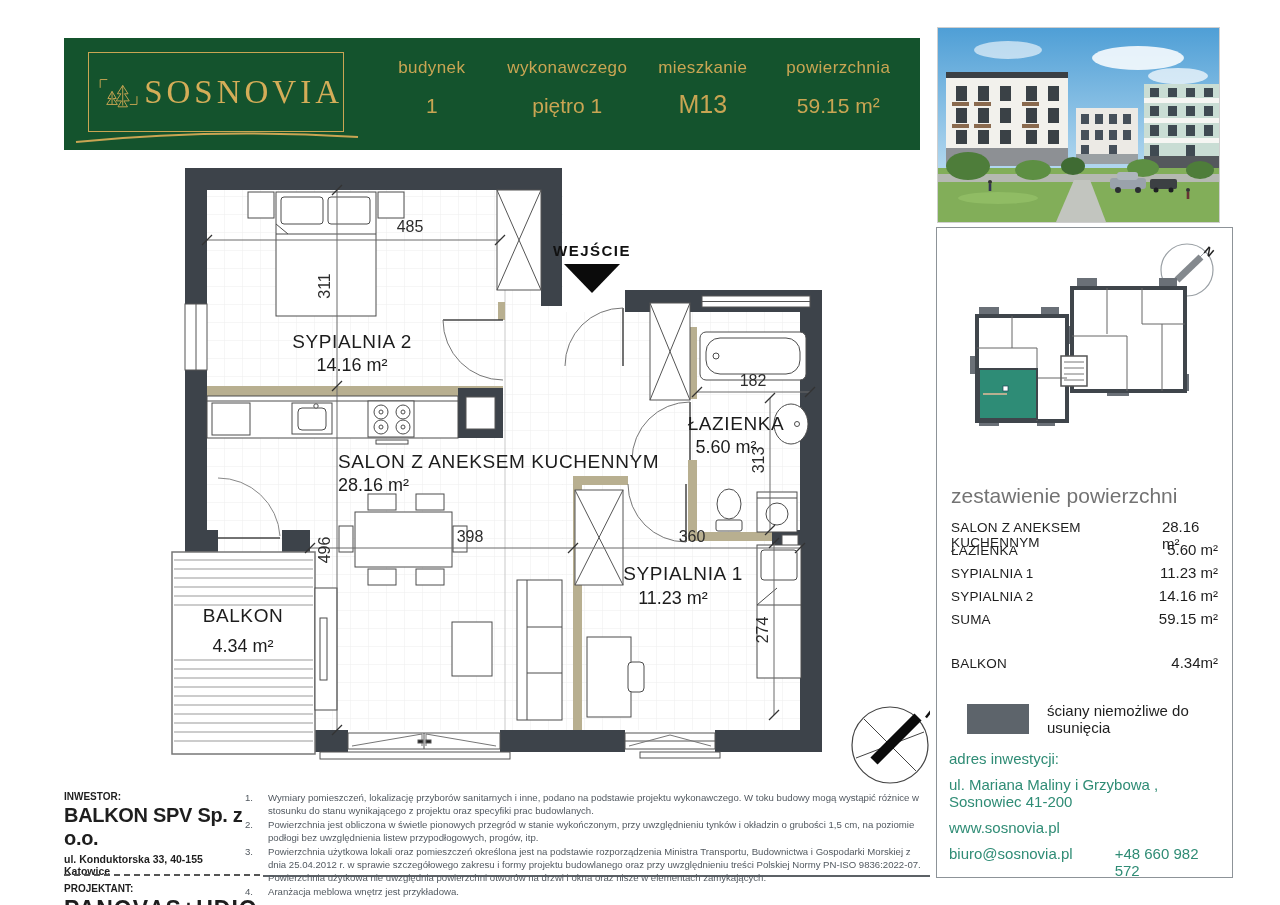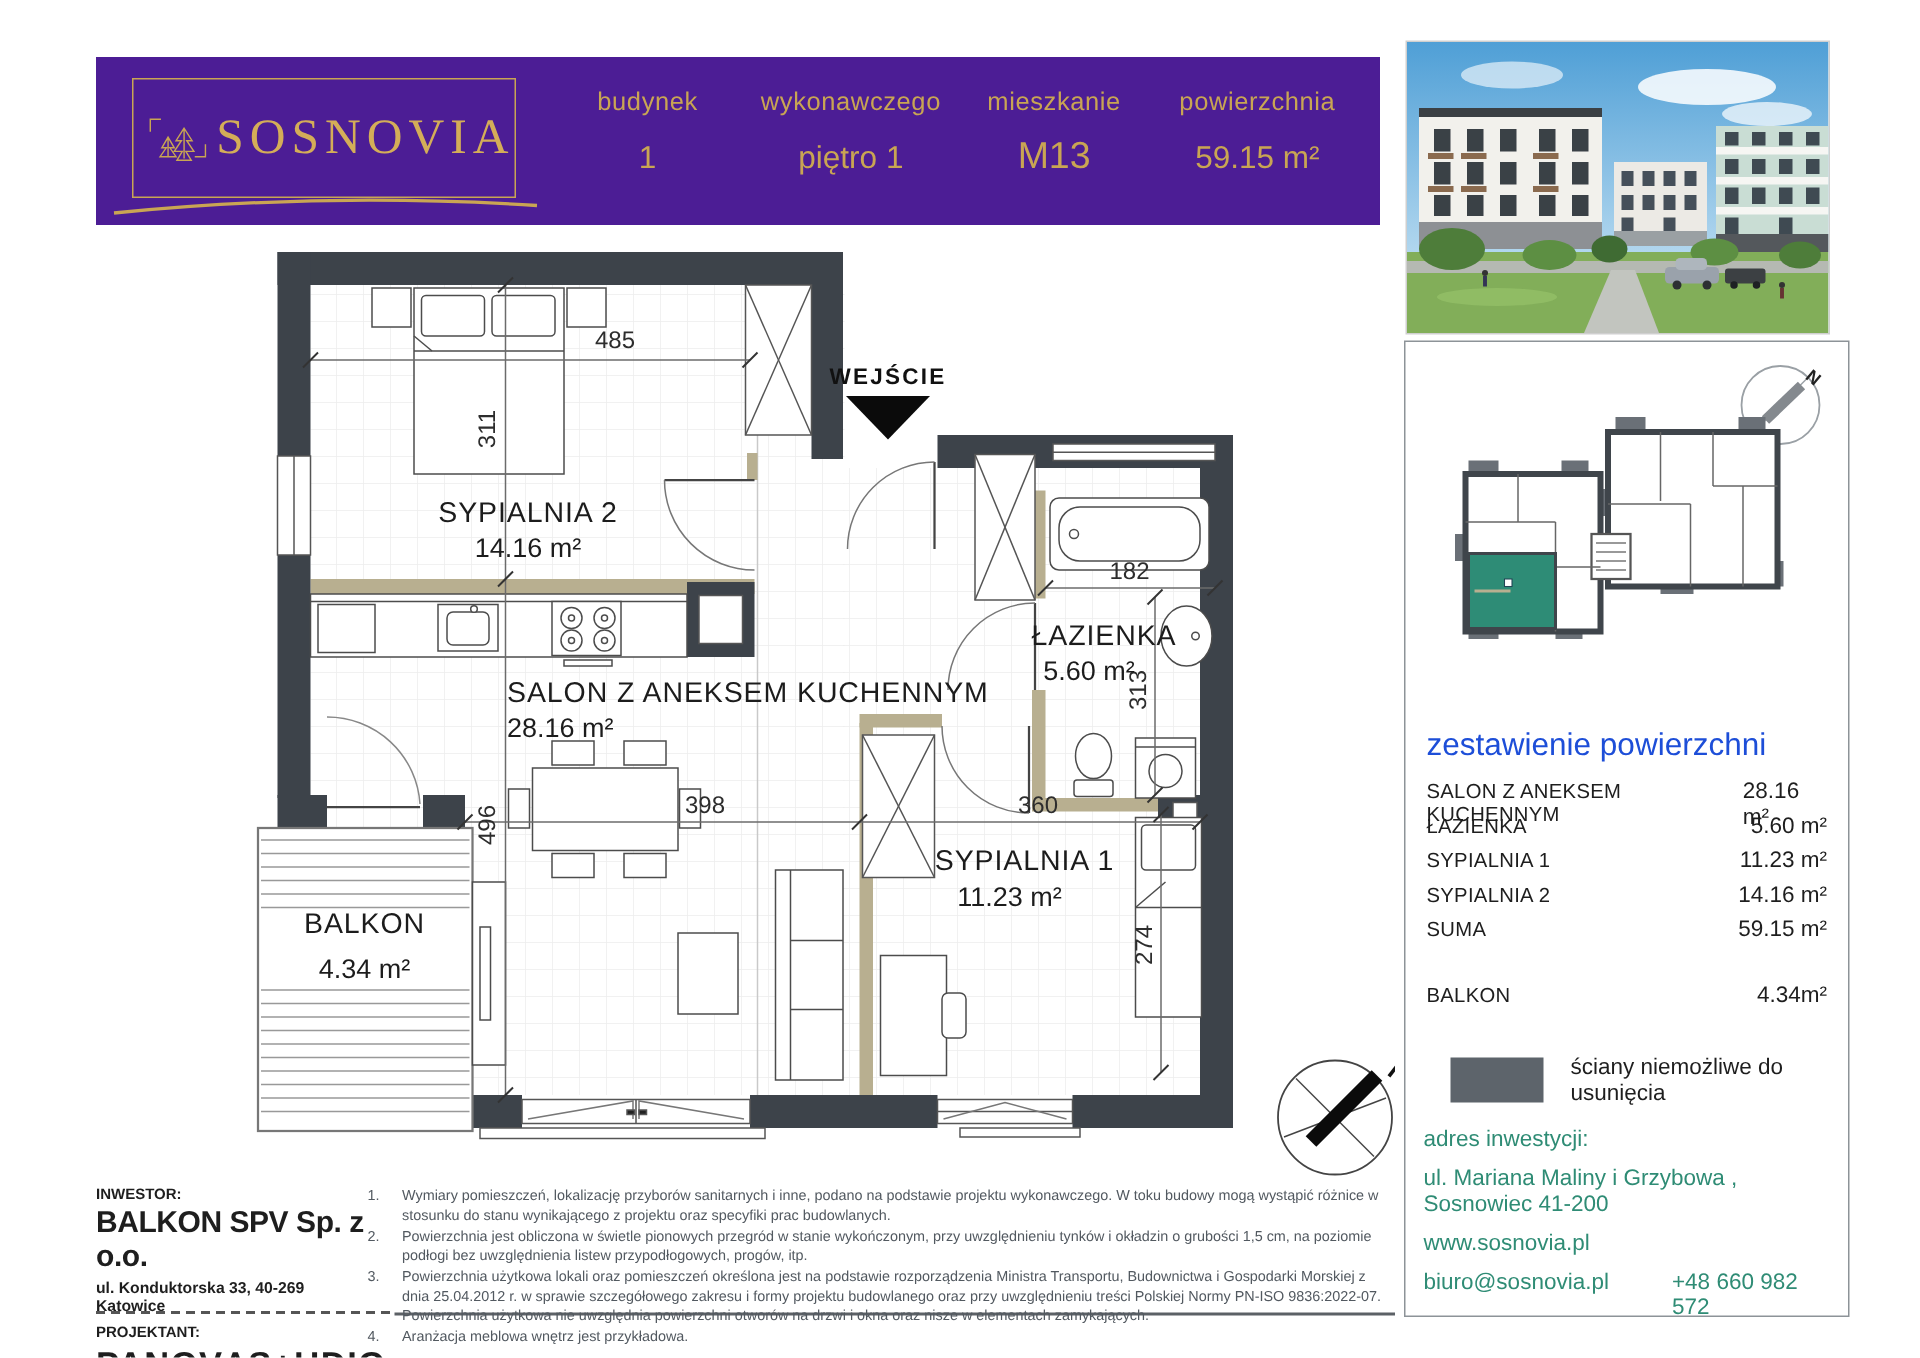--- a/index.html
+++ b/index.html
@@ -1,39 +1,39 @@
 <!DOCTYPE html>
 <html><head>
 <meta charset="utf-8">
 <style>
   html,body{margin:0;padding:0;}
   body{width:1280px;height:905px;position:relative;background:#ffffff;
        font-family:"Liberation Sans",sans-serif;color:#1e1e1e;overflow:hidden;}
   .abs{position:absolute;}
 
   
-  .band{left:64px;top:38px;width:856px;height:112px;background:#4c1d95;display:flex;}
+  .band{left:64px;top:38px;width:856px;height:112px;background:#14532d;display:flex;}
   .logo-wrap{position:relative;width:300px;height:100%;}
   .logo-box{position:absolute;left:24px;top:14px;width:256px;height:80px;
             border:1.5px solid #c9a553;display:flex;align-items:center;padding-left:10px;box-sizing:border-box;}
   .brand-text{font-family:"Liberation Serif",serif;font-size:33px;letter-spacing:4px;color:#d4ad58;margin-left:6px;}
   .swoosh{position:absolute;left:10px;top:92px;width:286px;height:16px;}
   .hfields{flex:1;display:flex;padding-right:14px;}
   .hfield{flex:1;text-align:center;}
   .hlabel{margin-top:20px;font-size:17px;color:#c9a553;letter-spacing:.4px;}
   .hvalue{margin-top:16px;font-size:21px;color:#c9a553;}
   .hvalue.big{font-size:25px;margin-top:12px;}
 
   
   .photo{left:937px;top:27px;width:283px;height:196px;border:1px solid #cfcfcf;box-sizing:border-box;}
 
   
   .rpanel{left:936px;top:227px;width:297px;height:651px;border:1px solid #8d9398;box-sizing:border-box;background:#fff;}
   .summary{padding:0 14px;}
-  .sum-title{font-size:21px;color:#1d4ed8;margin:2px 0 10px 0;}
+  .sum-title{font-size:21px;color:#737373;margin:2px 0 10px 0;}
   .sum-row{display:flex;justify-content:space-between;align-items:baseline;height:23px;}
   .sum-label{font-size:13.5px;letter-spacing:.2px;}
   .sum-value{font-size:15px;}
   .balkon-row{margin-top:21px;}
   .legend{padding:0 10px;margin-top:25px;}
   .leg-item{display:flex;align-items:center;margin-bottom:14px;padding-left:20px;}
   .leg-swatch{width:62px;height:30px;margin-right:18px;flex:0 0 auto;}
   .leg-label{font-size:15px;}
   .contact{padding:0 12px;margin-top:4px;color:#2f8c75;}
   .contact div{margin-bottom:9px;font-size:15px;}
@@ -540,21 +540,21 @@
     <div class="row2">
       <span>biuro@sosnovia.pl</span>
       <span class="phone">+48 660 982 572</span>
     </div>
   </div>
 </div>
 
 <div class="abs investor">
   <div class="inv-label">INWESTOR:</div>
   <div class="inv-name">BALKON SPV  Sp. z o.o.</div>
-  <div class="inv-addr">ul. Konduktorska 33, 40-269 Katowice</div>
+  <div class="inv-addr">ul. Konduktorska 33, 40-155 Katowice</div>
   <div class="inv-label">PROJEKTANT:</div>
   <div class="designer-name">PANOVΛS+UDIO</div>
 
 </div>
 <div class="abs dash-line"></div>
 <div class="abs solid-line"></div>
 
 <div class="abs notes">
   <div class="note">
     <span class="num">1.</span>

